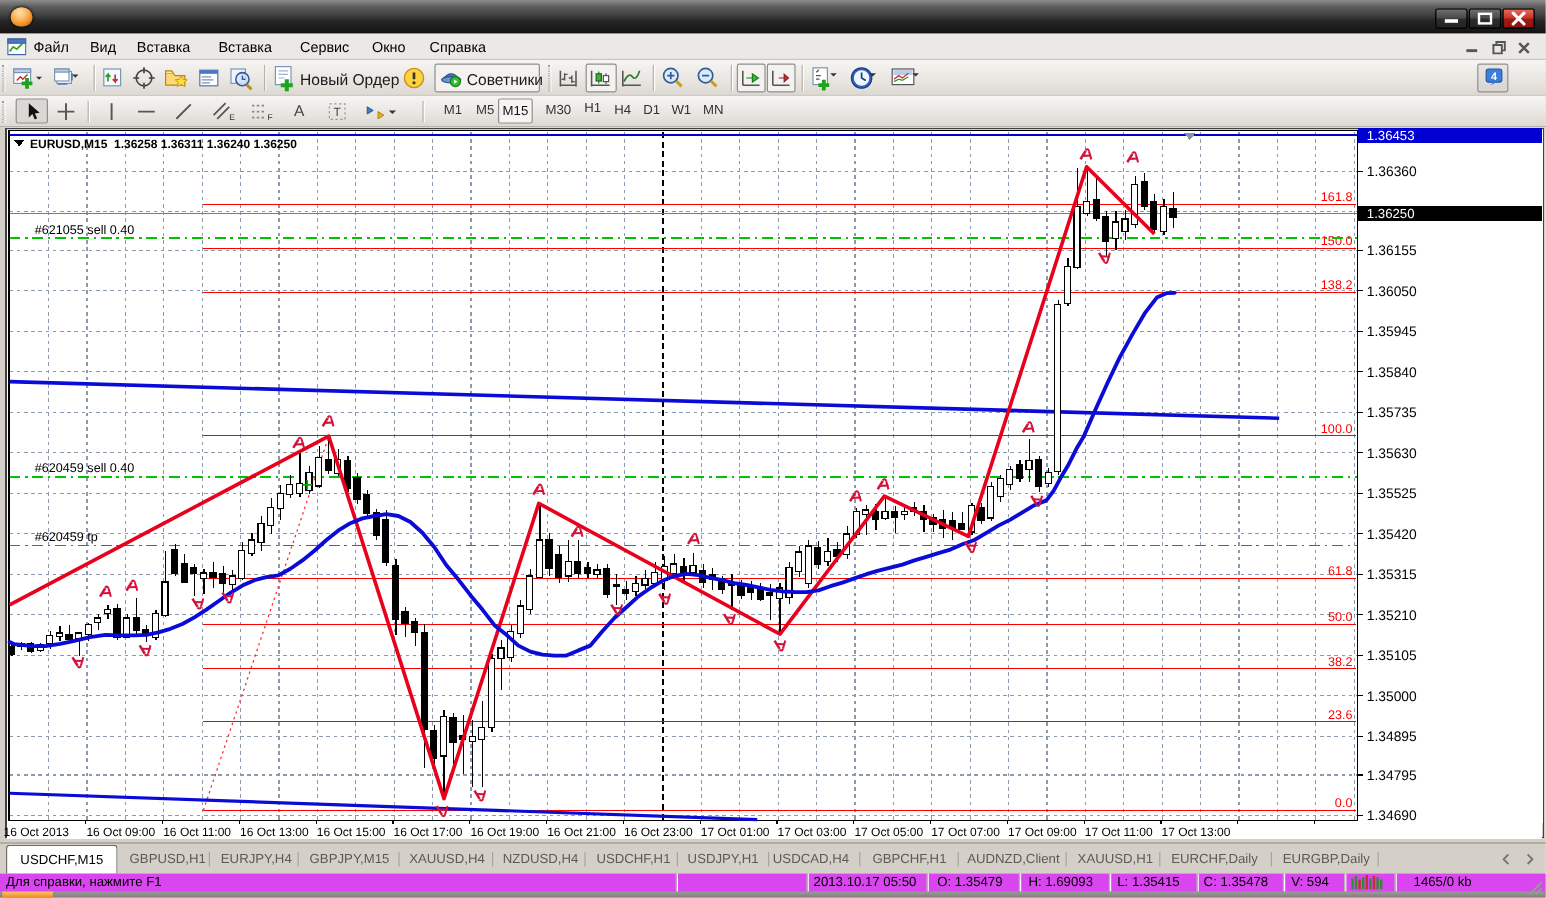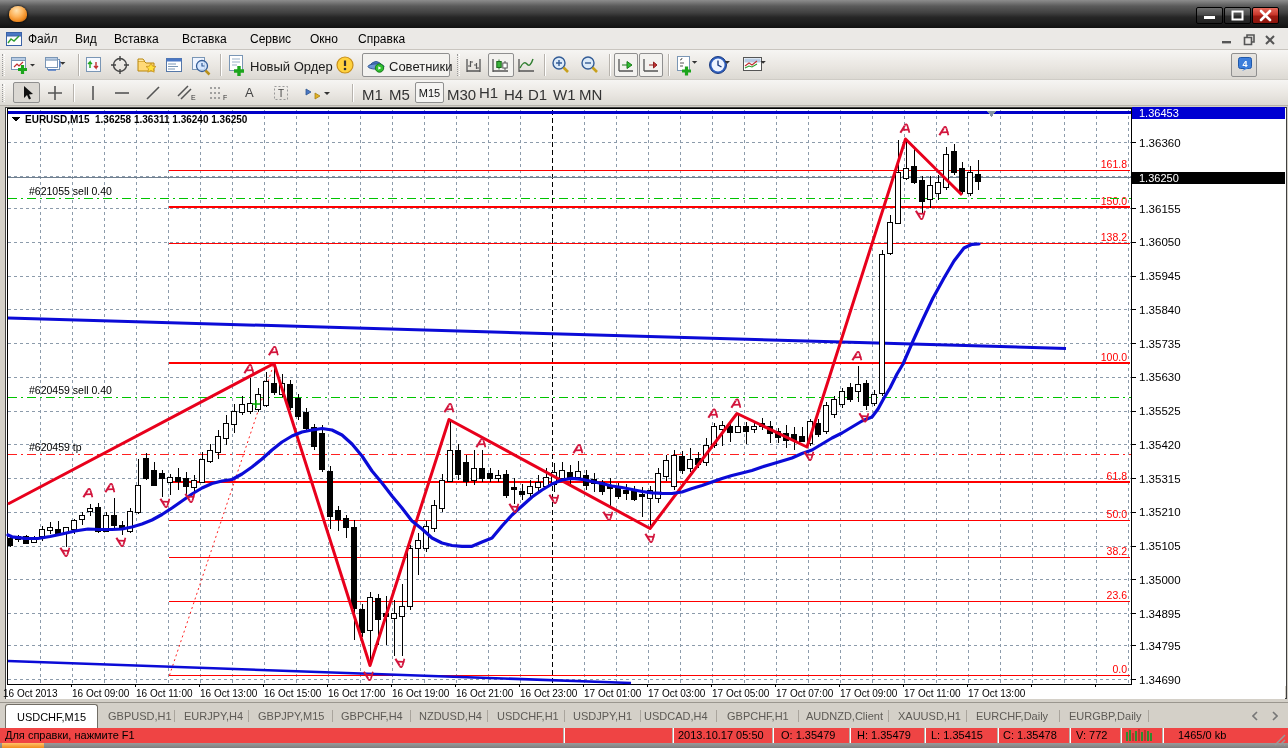--- a/index.html
+++ b/index.html
@@ -18,28 +18,28 @@
 .menubar span.mi{position:absolute;top:4px;color:#000;font-size:12px}
 .toolbar1{position:absolute;top:50px;left:0;width:1288px;height:30px;
  background:linear-gradient(180deg,#f6f5f3 0,#eae7e2 55%,#dcd9d3 100%);border-bottom:1px solid #cfccc6}
 .toolbar2{position:absolute;top:80px;left:0;width:1288px;height:26px;
  background:linear-gradient(180deg,#f6f5f3 0,#eae7e2 55%,#dcd9d3 100%);border-bottom:1px solid #b6b2ab}
 .grip{position:absolute;top:4px;width:3px;border-left:1px dotted #9a9a9a;border-right:1px dotted #fff}
 .tsep{position:absolute;top:4px;width:2px;border-left:1px solid #b7b3ad;border-right:1px solid #fff}
 .ticon{position:absolute;top:0;height:100%}
 .tbtn{position:absolute;border:1px solid #8f8f8f;border-radius:2px;background:linear-gradient(180deg,#e8e6e2,#d8d5d0)}
 .tlabel{position:absolute;font-size:13px;color:#1a1a1a}
-.pf{position:absolute;font-size:15px;color:#333;text-align:left}
+.pf{position:absolute;font-size:11px;color:#333;text-align:right}
 .pfbox{position:absolute;border:1px solid #8f8f8f;border-radius:2px;background:#f5f4f2;font-size:11px;color:#111;text-align:center}
 .tabsbar{position:absolute;top:702px;left:0;width:1288px;height:26px;background:#d4d0c8;border-top:1px solid #9a968e}
 .tab-active{position:absolute;left:5px;top:1px;width:93px;height:24px;background:#fff;border:1px solid #716d65;border-bottom:none;
  border-radius:3px 3px 0 0;font-size:11px;color:#000;text-align:center;padding-top:6px}
 .tab{position:absolute;top:1px;font-size:11px;color:#5d5a55;padding-top:6px}
 .tabsep{position:absolute;top:7px;width:1px;height:12px;background:#a9a49c}
-.statusbar{position:absolute;top:728px;left:0;width:1288px;height:17px;background:#ef4444;font-size:11px;color:#000}
+.statusbar{position:absolute;top:728px;left:0;width:1288px;height:17px;background:#d946ef;font-size:11px;color:#000}
 .sb{position:absolute;top:1px}
 .sbsep{position:absolute;top:0;width:2px;height:15px;border-left:1px solid #b7b3ad;border-right:1px solid #fff}
 .bottomstrip{position:absolute;top:743px;left:0;width:1288px;height:5px;background:linear-gradient(180deg,#9b9b9b,#7e7e7e)}
 .progress{position:absolute;top:743px;left:2px;width:42px;height:5px;background:linear-gradient(180deg,#ffc46a,#f08a1d)}
 svg{display:block}
 </style></head><body>
 
 <div class="titlebar">
 <div class="logo"></div>
 <div class="winbtns">
@@ -610,21 +610,21 @@
 <path d="M1095.5 684 v3" stroke="#000" stroke-width="1"></path>
 <path d="M986.5 110.5 h10 l-5 6.5 z" fill="#8494a2"></path>
 <path d="M12 117 l8 0 l-4 5 z" fill="#000"></path>
 <text x="25" y="123" font-size="10" font-weight="bold" fill="#000" font-family="Liberation Sans, sans-serif">EURUSD,M15&nbsp;&nbsp;1.36258 1.36311 1.36240 1.36250</text>
 </svg>
 <div class="tabsbar">
     <div class="tab-active">USDCHF,M15</div>
     <div class="tab" style="left:108px">GBPUSD,H1</div>
     <div class="tab" style="left:184px">EURJPY,H4</div>
     <div class="tab" style="left:258px">GBPJPY,M15</div>
-    <div class="tab" style="left:341px">GBPCHF,H4</div>
+    <div class="tab" style="left:341px">XAUUSD,H4</div>
     <div class="tab" style="left:419px">NZDUSD,H4</div>
     <div class="tab" style="left:497px">USDCHF,H1</div>
     <div class="tab" style="left:573px">USDJPY,H1</div>
     <div class="tab" style="left:644px">USDCAD,H4</div>
     <div class="tab" style="left:727px">GBPCHF,H1</div>
     <div class="tab" style="left:806px">AUDNZD,Client</div>
     <div class="tab" style="left:898px">XAUUSD,H1</div>
     <div class="tab" style="left:976px">EURCHF,Daily</div>
     <div class="tab" style="left:1069px">EURGBP,Daily</div>
     <div class="tabsep" style="left:174px"></div>
@@ -650,24 +650,24 @@
     <div class="sbsep" style="left:672px"></div>
     <div class="sbsep" style="left:772px"></div>
     <div class="sbsep" style="left:849px"></div>
     <div class="sbsep" style="left:924px"></div>
     <div class="sbsep" style="left:997px"></div>
     <div class="sbsep" style="left:1069px"></div>
     <div class="sbsep" style="left:1120px"></div>
     <div class="sbsep" style="left:1162px"></div>
     <div class="sb" style="left:678px">2013.10.17 05:50</div>
     <div class="sb" style="left:781px">O: 1.35479</div>
-    <div class="sb" style="left:857px">H: 1.35479</div>
+    <div class="sb" style="left:857px">H: 1.69093</div>
     <div class="sb" style="left:931px">L: 1.35415</div>
     <div class="sb" style="left:1003px">C: 1.35478</div>
-    <div class="sb" style="left:1076px">V: 772</div>
+    <div class="sb" style="left:1076px">V: 594</div>
     <div class="sb" style="left:1178px">1465/0 kb</div>
     <svg width="28" height="13" style="position:absolute;left:1126px;top:1px">
       <rect x="0" y="3" width="2" height="9" fill="#2e8b2e"></rect>
       <rect x="3" y="1" width="2" height="11" fill="#2e8b2e"></rect>
       <rect x="6" y="4" width="2" height="8" fill="#c03030"></rect>
       <rect x="9" y="2" width="2" height="10" fill="#2e8b2e"></rect>
       <rect x="12" y="0" width="2" height="12" fill="#c03030"></rect>
       <rect x="15" y="3" width="2" height="9" fill="#2e8b2e"></rect>
       <rect x="18" y="1" width="2" height="11" fill="#c03030"></rect>
       <rect x="21" y="2" width="2" height="10" fill="#2e8b2e"></rect>

